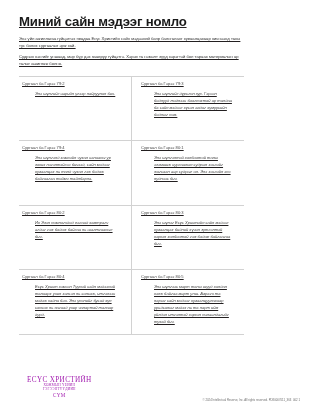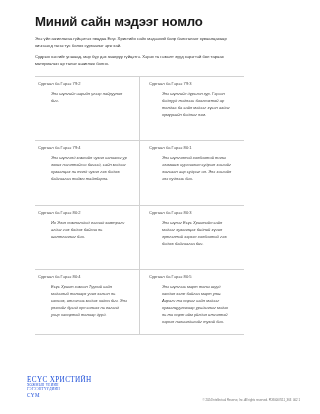--- a/index.html
+++ b/index.html
@@ -13,24 +13,25 @@
     font-family: "Liberation Sans", sans-serif;
     color: #231f20;
     overflow: hidden;
     position: relative;
   }
 
   .page {
     width: 264px;
     height: 414px;
     box-sizing: border-box;
-    padding: 14px 20px 0 35px;
+    padding: 14px 20px 0 19px;
     display: flex;
     flex-direction: column;
     position: relative;
+    text-decoration: underline;
   }
 
   .page-title {
     font-size: 13.2px;
     font-weight: bold;
     line-height: 1.15;
     letter-spacing: -0.2px;
     color: #1a1a1a;
     margin: 0 0 7px 0;
   }
@@ -98,22 +99,23 @@
     position: absolute;
     left: 0;
     bottom: 0;
     width: 320px;
     height: 52px;
   }
   .logo {
     position: absolute;
     left: 27px;
     bottom: 16px;
+    text-align: center;
     font-family: "Liberation Serif", serif;
-    color: #1d4ed8;
+    color: #a21caf;
     line-height: 1.18;
   }
   .logo-line1 {
     font-size: 7.2px;
     letter-spacing: 0.35px;
     display: block;
     white-space: nowrap;
   }
   .logo-line2,
   .logo-line3 {

